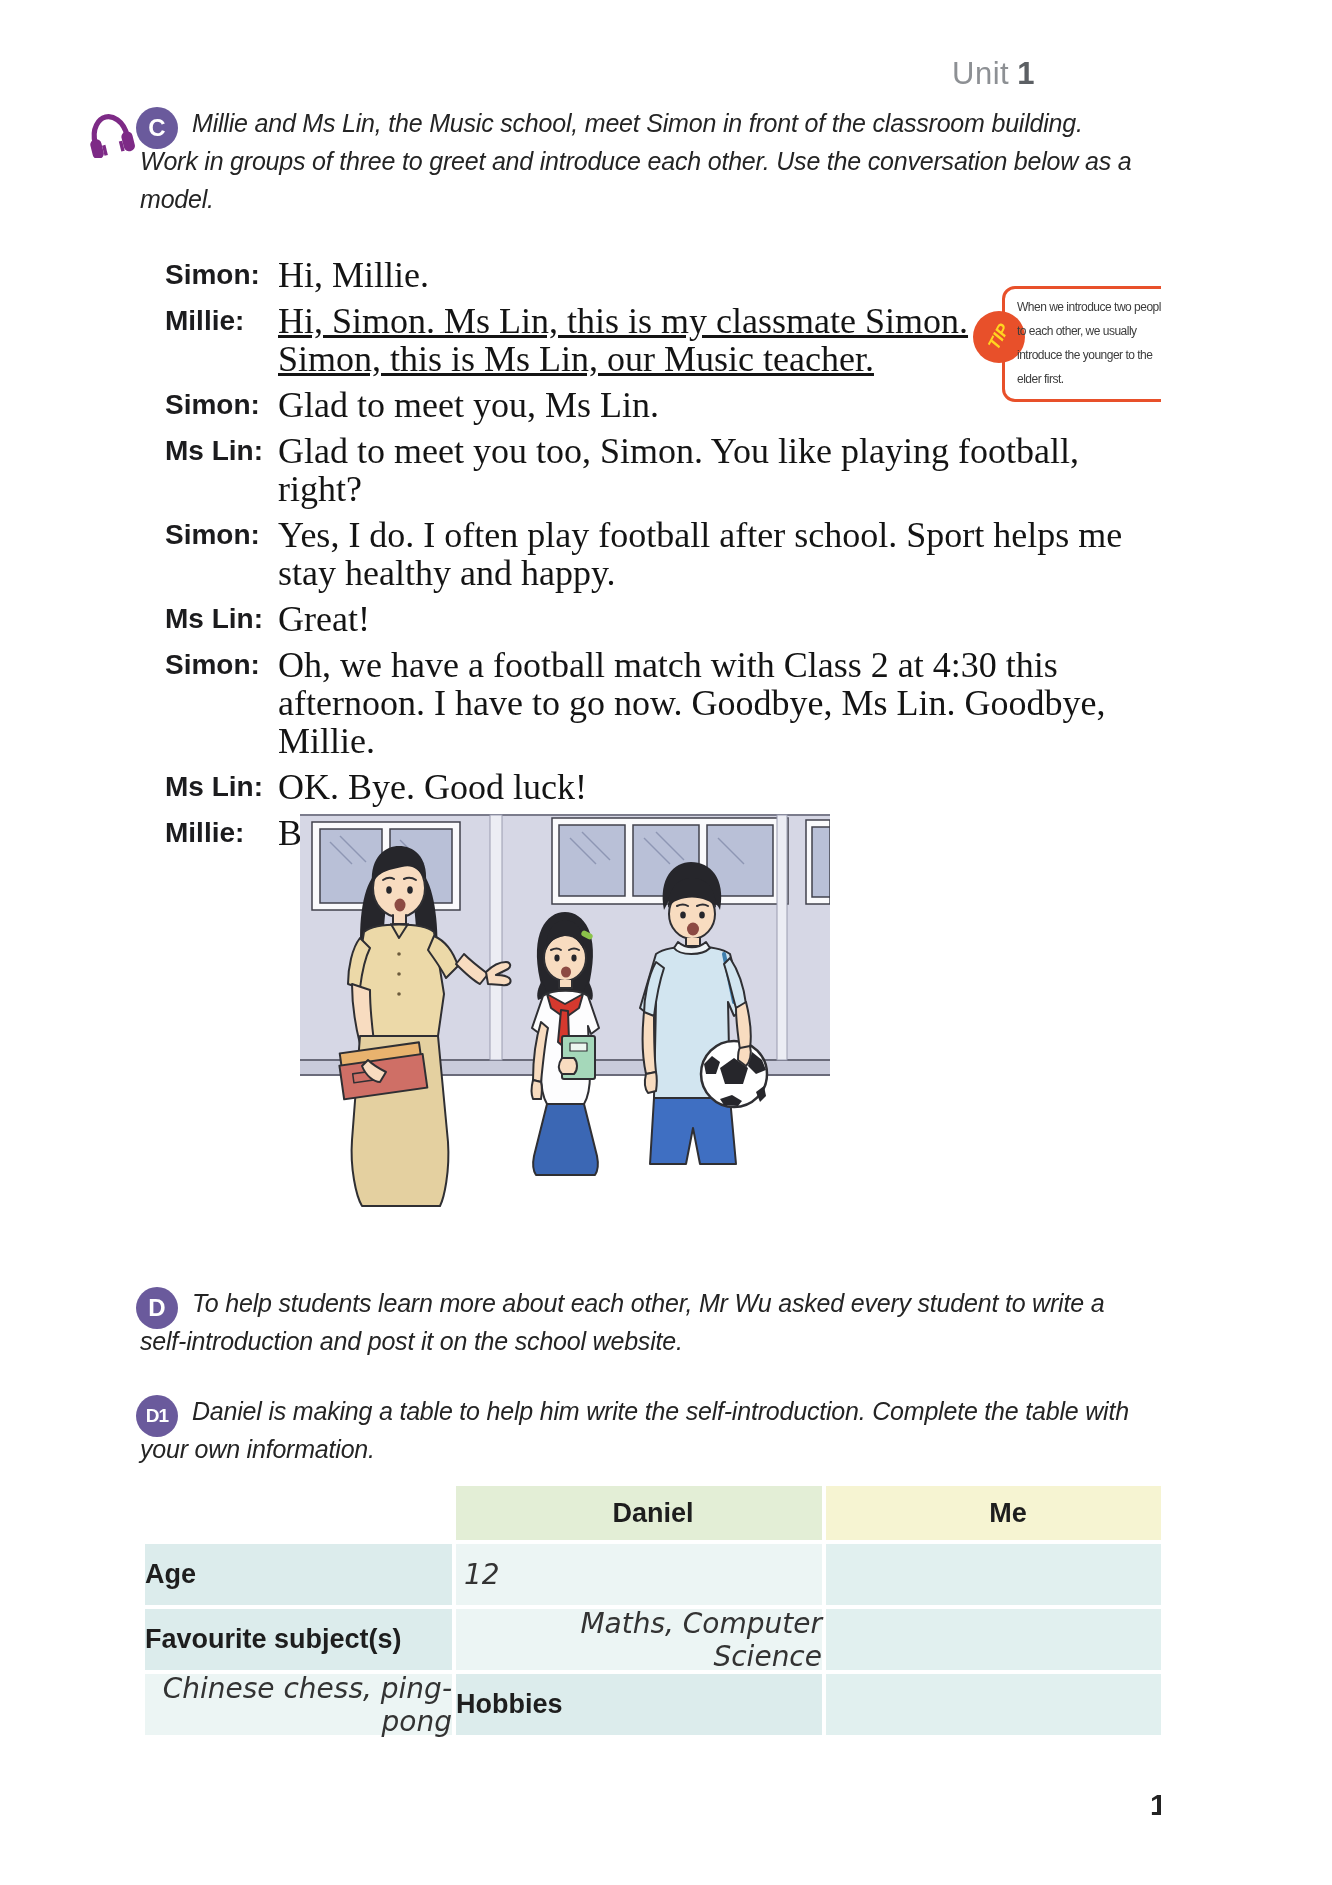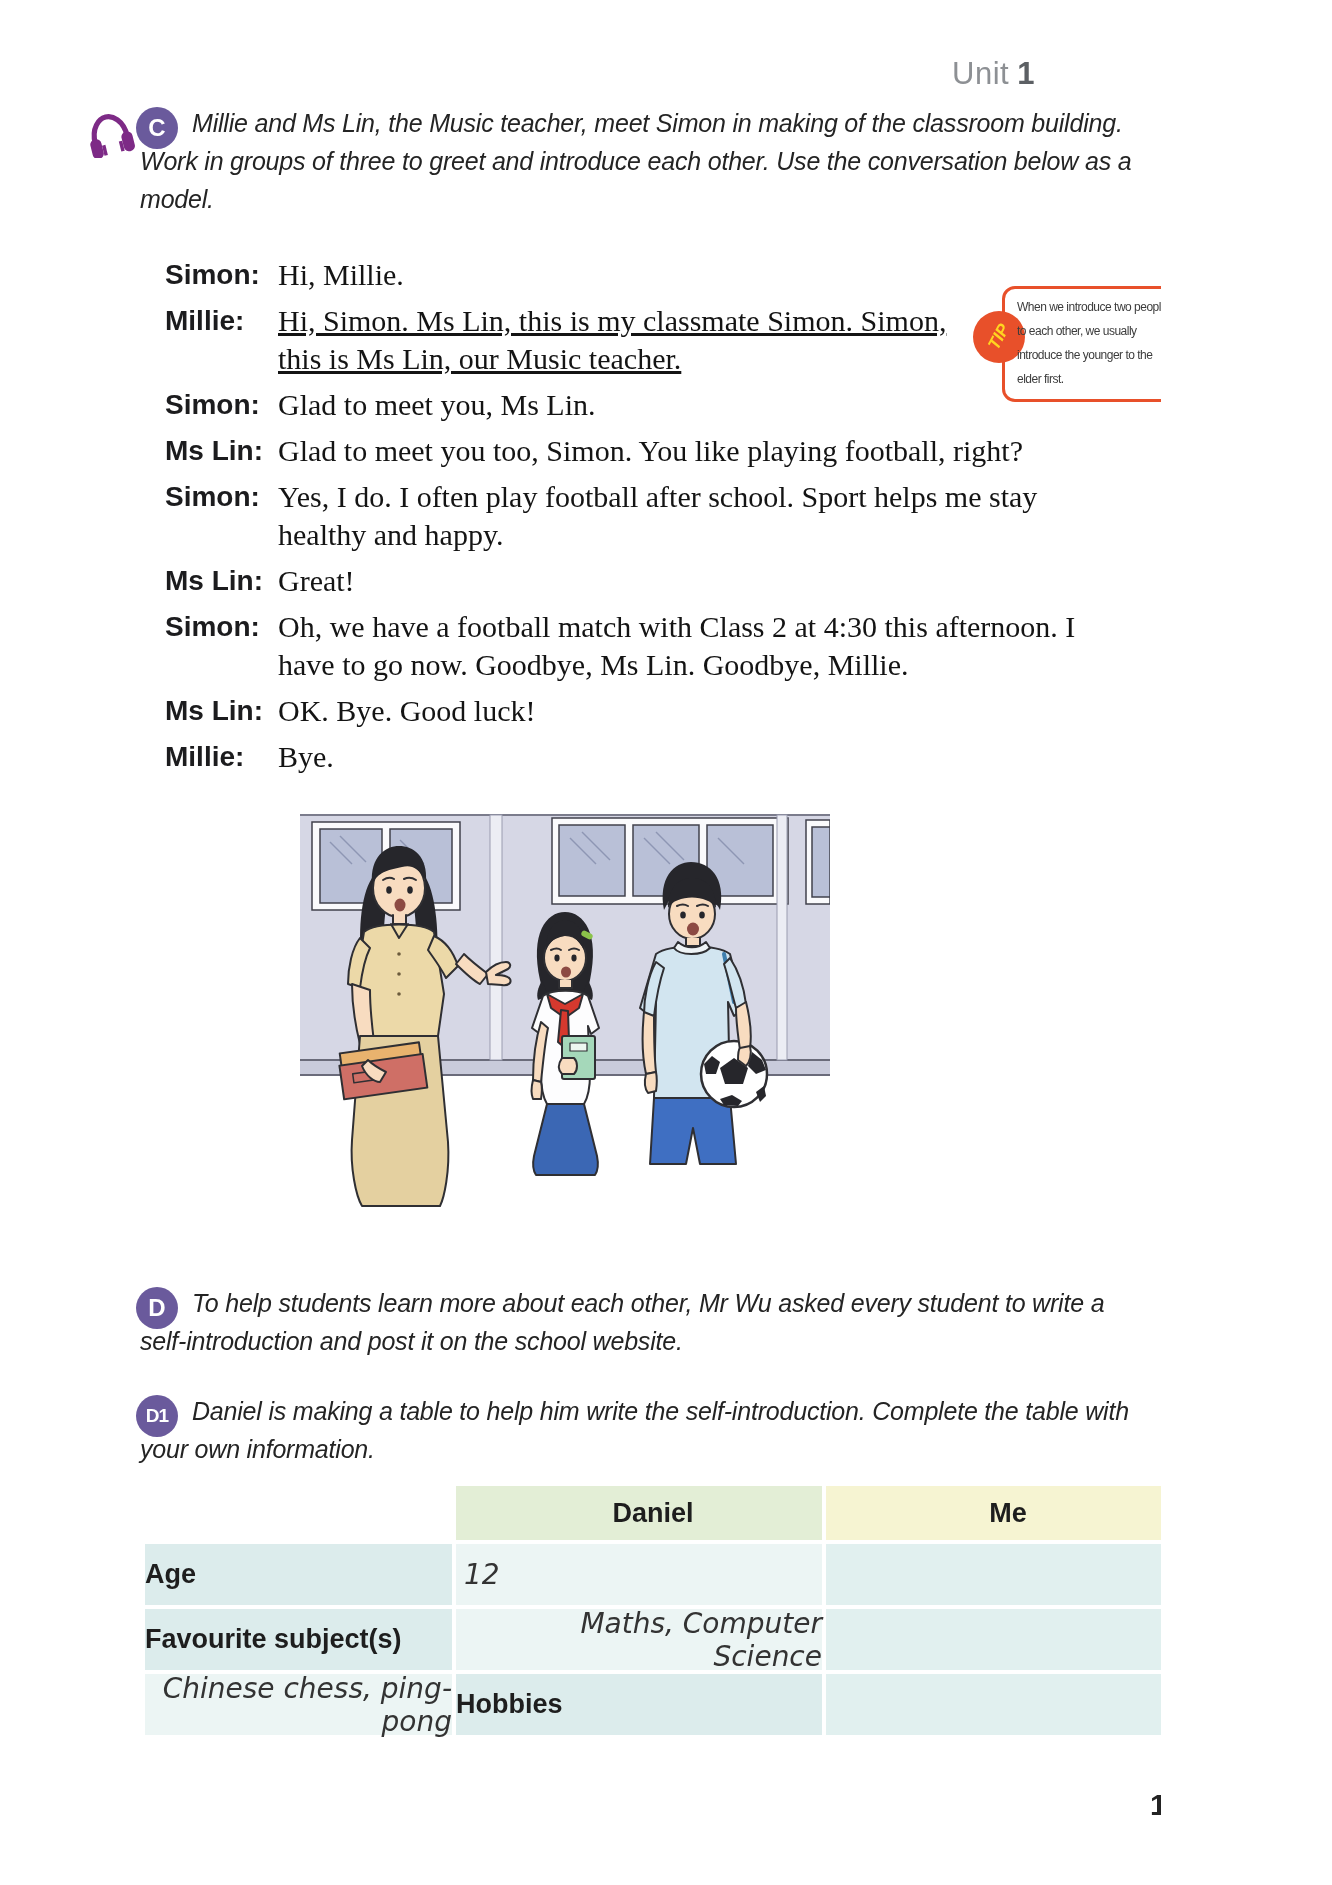--- a/index.html
+++ b/index.html
@@ -20,21 +20,21 @@
          justify-content:center;font-weight:bold;font-size:24px;}
   .badge.small-text{font-size:19px;letter-spacing:-1px;}
   .instr{margin:0;font-style:italic;font-weight:500;font-size:25px;line-height:38px;
          letter-spacing:-0.2px;color:#242424;text-indent:52px;}
   .hp{position:absolute;left:-56px;top:4px;width:52px;height:50px;}
 
   
   .dialogue{position:absolute;left:165px;top:256px;width:960px;}
   .entry{display:flex;margin-bottom:8px;}
   .spk{width:113px;flex:none;font-weight:bold;font-size:28px;line-height:38px;color:#1c1c1e;}
-  .txt{font-family:"Liberation Serif",serif;font-size:30px;line-height:38px;color:#141414;max-width:860px;}
+  .txt{font-family:"Liberation Serif",serif;font-size:36px;line-height:38px;color:#141414;max-width:860px;}
   .entry:nth-child(2) .txt{max-width:700px;text-decoration:underline;}
 
   
   .tip{position:absolute;left:1002px;top:286px;width:178px;background:#fff;
        border:3px solid var(--tip_orange,#e8502a);border-radius:13px;padding:6px 9px 8px 12px;
        box-sizing:border-box;z-index:5;}
   .tip-text{margin:0;font-size:12px;line-height:24px;letter-spacing:-0.5px;color:#3c3c3c;}
   .tip-circle{position:absolute;left:-32px;top:22px;width:52px;height:52px;border-radius:50%;
        background:var(--tip_orange,#e8502a);z-index:-1;display:flex;align-items:center;justify-content:center;}
   .tip-circle i{display:block;transform:rotate(-62deg);font-style:italic;font-weight:bold;
@@ -71,21 +71,21 @@
     <svg class="hp" viewBox="0 0 60 56">
       <g transform="rotate(-14 30 30)" fill="none" stroke="#7d2a86">
         <path d="M11,36 C11,17 22,9 30,9 C38,9 49,17 49,36" stroke-width="6" stroke-linecap="round"></path>
         <rect x="5" y="31" width="13" height="23" rx="6" fill="#7d2a86" stroke="none"></rect>
         <rect x="42" y="31" width="13" height="23" rx="6" fill="#7d2a86" stroke="none"></rect>
         <path d="M18,40 L22,40 L22,52 L18,52" fill="#7d2a86" stroke="none"></path>
         <path d="M42,40 L38,40 L38,52 L42,52" fill="#7d2a86" stroke="none"></path>
       </g>
     </svg>
     <span class="badge">C</span>
-    <p class="instr">Millie and Ms Lin, the Music teacher, meet Simon in making of the classroom building. Work in groups of three to greet and introduce each other. Use the conversation below as a model.</p>
+    <p class="instr">Millie and Ms Lin, the Music school, meet Simon in front of the classroom building. Work in groups of three to greet and introduce each other. Use the conversation below as a model.</p>
   </div>
 
   <div class="dialogue">
     <div class="entry">
         <span class="spk">Simon:</span>
         <span class="txt">Hi, Millie.</span>
       </div>
     <div class="entry">
         <span class="spk">Millie:</span>
         <span class="txt">Hi, Simon. Ms Lin, this is my classmate Simon. Simon, this is Ms Lin, our Music teacher.</span>

